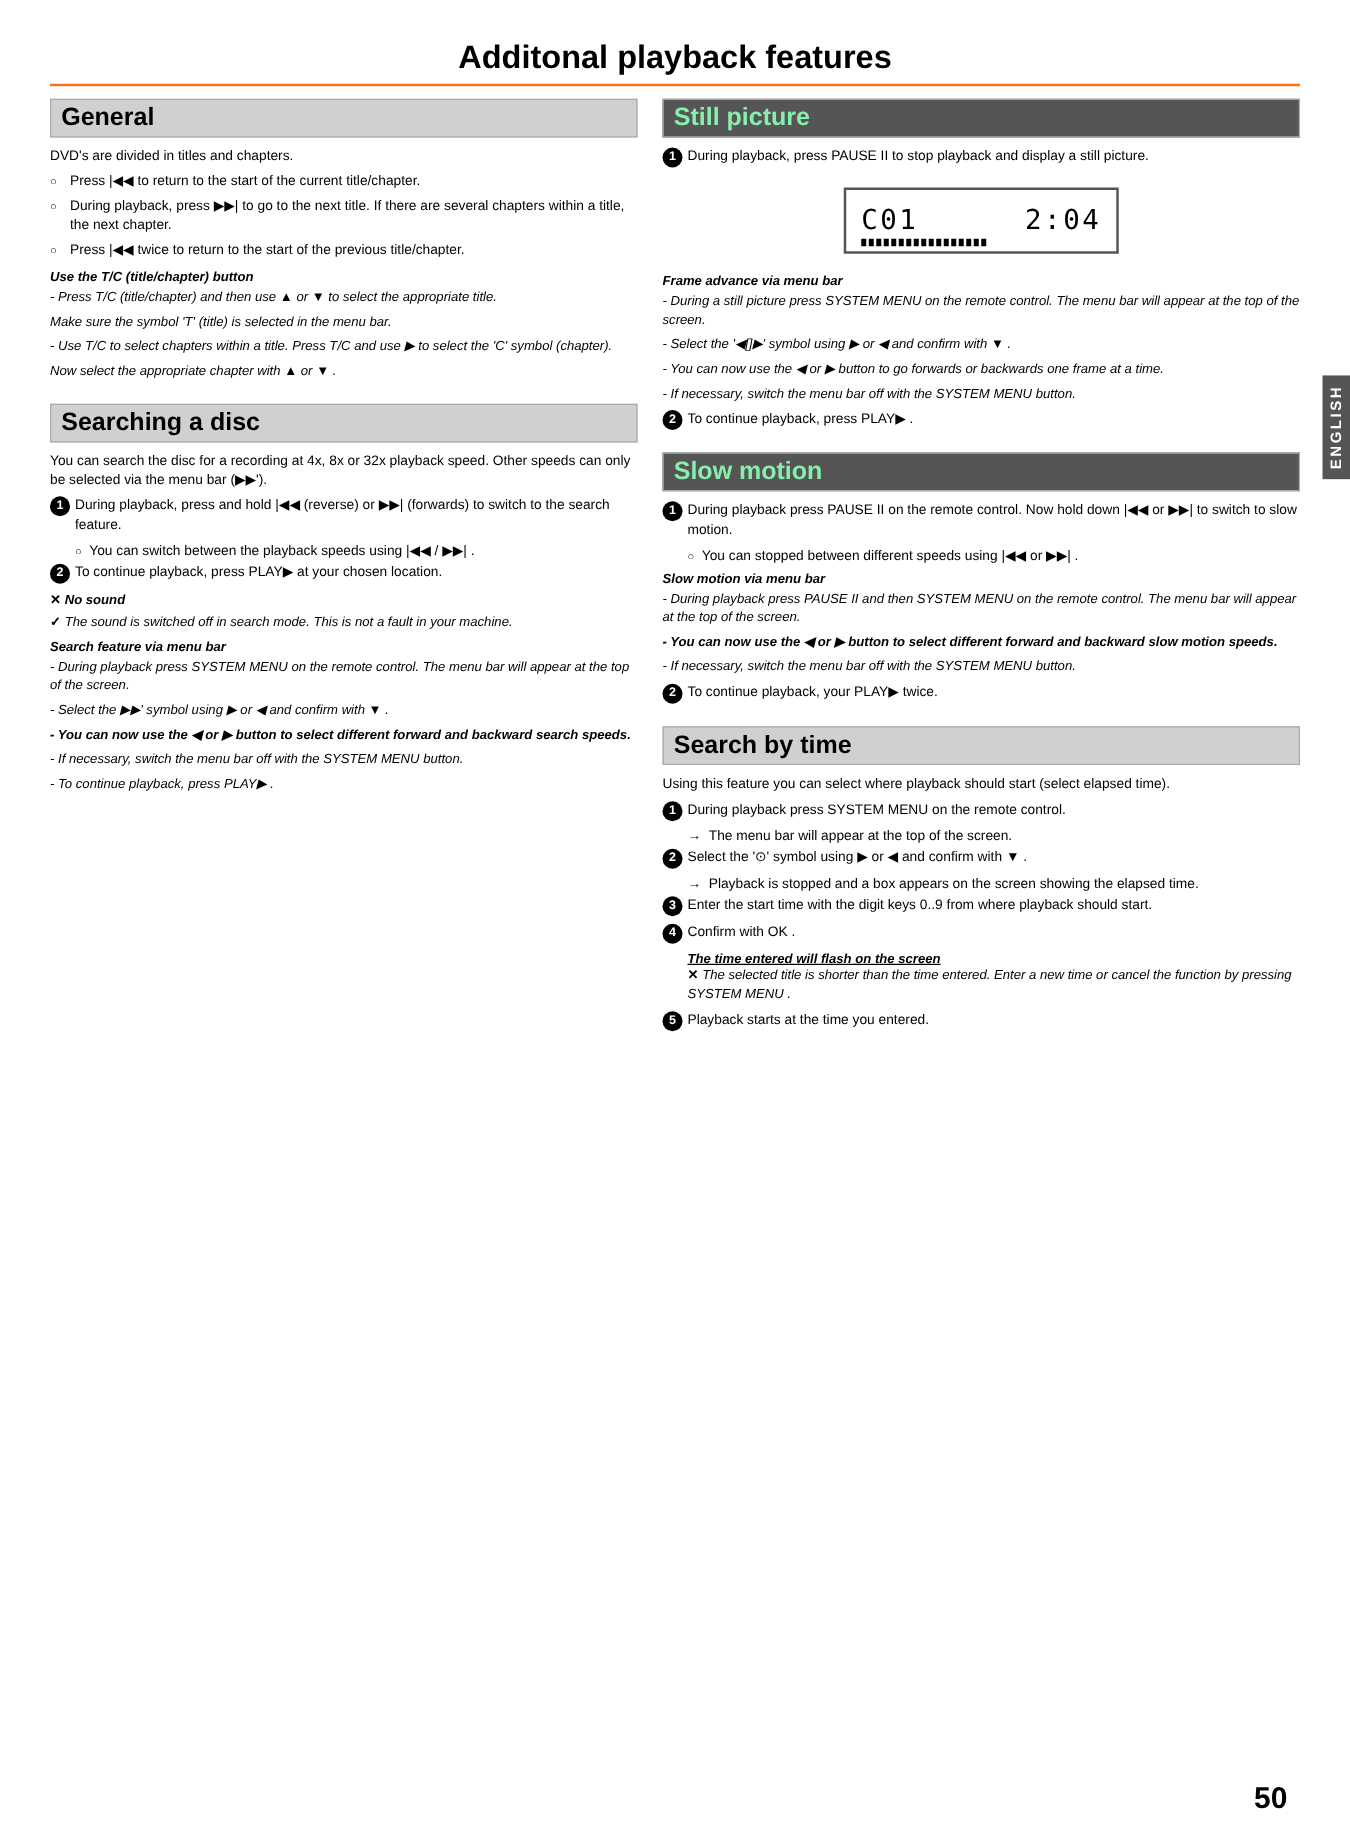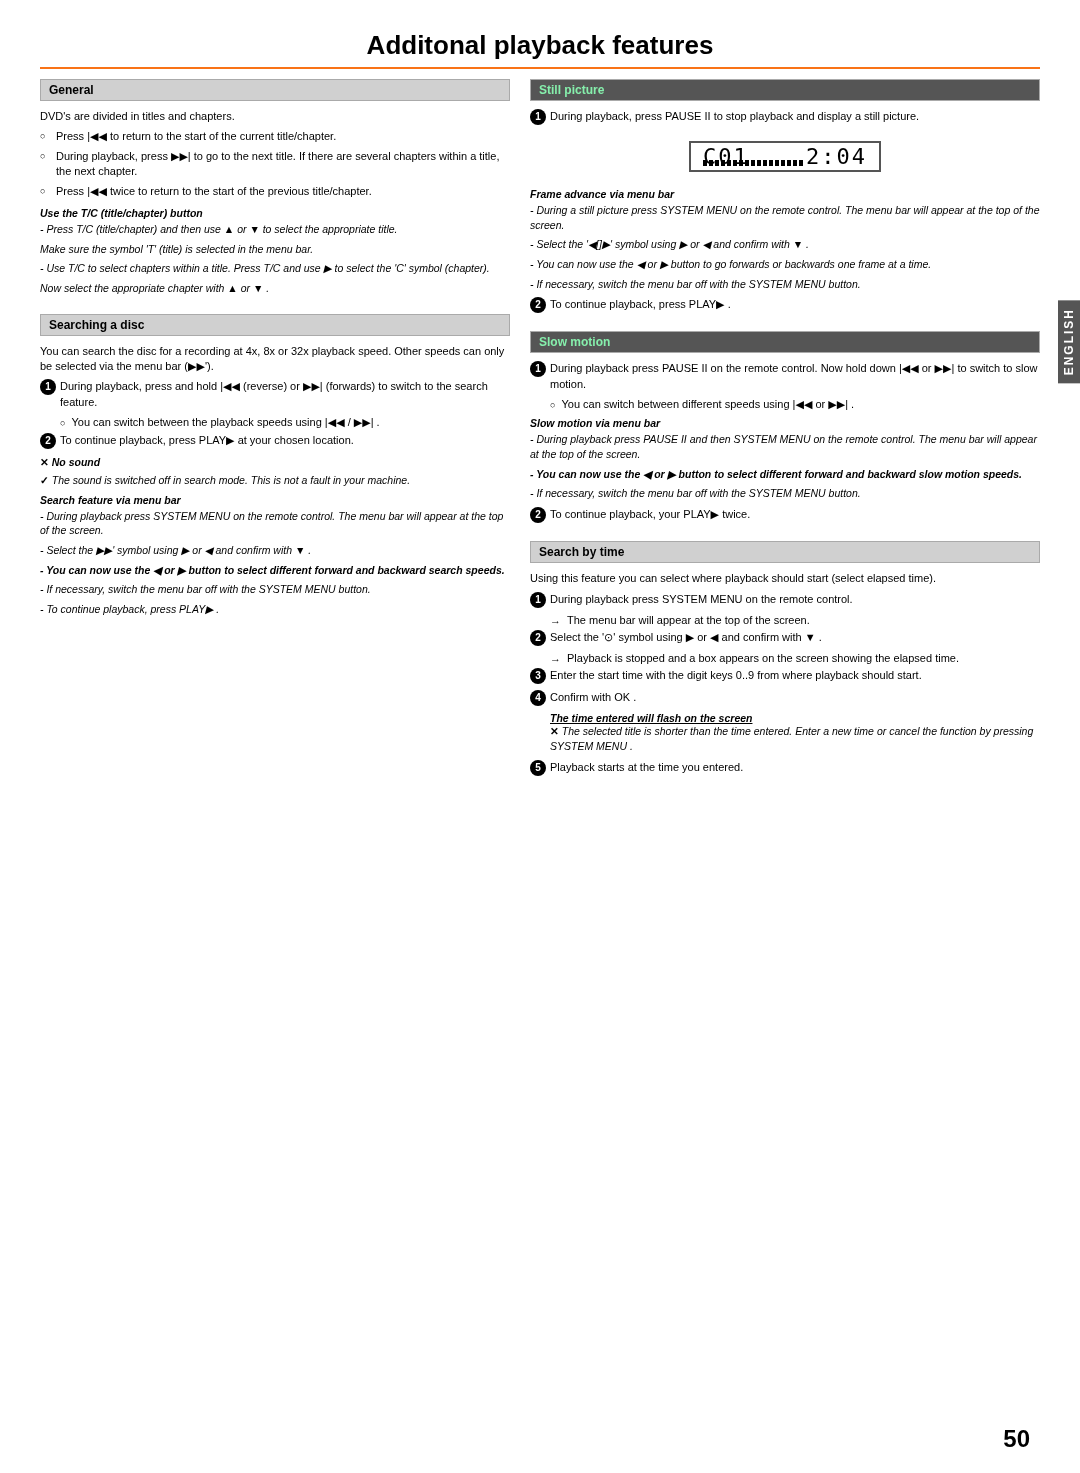--- a/index.html
+++ b/index.html
@@ -35,21 +35,21 @@
       width: 470px;
       flex-shrink: 0;
     }
     .right-col {
       flex: 1;
     }
     .section {
       margin-bottom: 18px;
     }
     .section-header {
-      font-size: 12px;
+      font-size: 20px;
       font-weight: bold;
       background: #d0d0d0;
       padding: 3px 8px;
       margin-bottom: 8px;
       border: 1px solid #aaa;
     }
     .section-header.dark {
       background: #555;
       color: #86efac;
     }
@@ -109,26 +109,26 @@
       line-height: 1.4;
       display: block;
       margin-bottom: 3px;
     }
     b { font-weight: bold; }
     .display-box {
       border: 2px solid #555;
       display: inline-flex;
       align-items: center;
       justify-content: space-between;
-      padding: 1px 12px;
+      padding: 12px 12px;
       margin: 10px auto;
       font-family: monospace;
       font-size: 22px;
       letter-spacing: 2px;
-      width: 192px;
+      width: 220px;
       position: relative;
     }
     .display-box .progress {
       position: absolute;
       bottom: 4px;
       left: 12px;
       display: flex;
       gap: 2px;
     }
     .progress-bar { width: 4px; height: 6px; background: #000; }
@@ -280,21 +280,21 @@
 
       <div class="section">
         <div class="section-header dark">Slow motion</div>
 
         <div class="step">
           <span class="step-num">1</span>
           <span class="step-content">During playback press PAUSE II on the remote control. Now hold down |◀◀ or ▶▶| to switch to slow motion.</span>
         </div>
 
         <div class="sub-step" style="margin-top:4px;">
-          <span>You can switch between different speeds using |◀◀ or ▶▶| .</span>
+          <span>You can stopped between different speeds using |◀◀ or ▶▶| .</span>
         </div>
 
         <div class="italic-box" style="margin-top:6px;">
           <div class="box-title">Slow motion via menu bar</div>
           <p>- During playback press PAUSE II and then SYSTEM MENU on the remote control. The menu bar will appear at the top of the screen.</p>
           <p><b>- You can now use the ◀ or ▶ button to select different forward and backward slow motion speeds.</b></p>
           <p>- If necessary, switch the menu bar off with the SYSTEM MENU button.</p>
         </div>
 
         <div class="step" style="margin-top:6px;">

